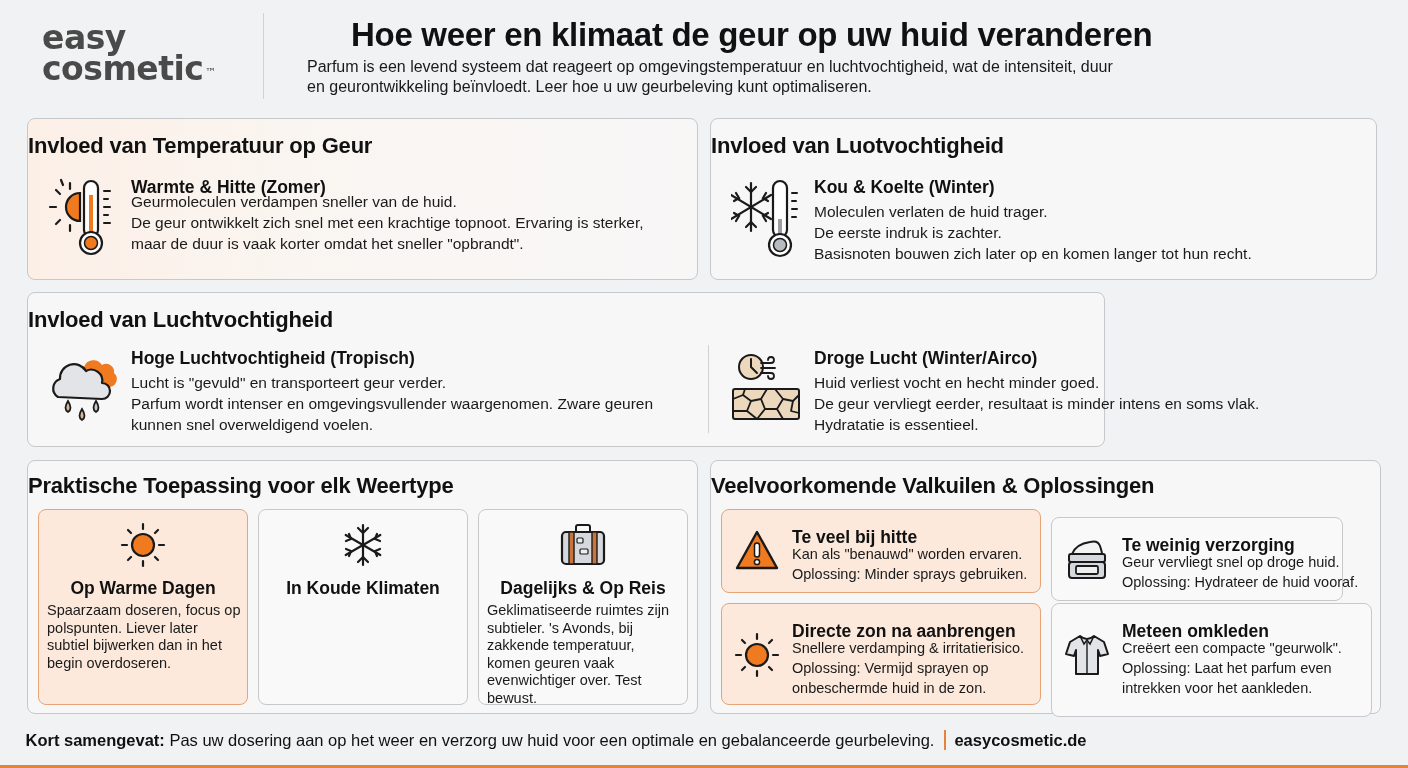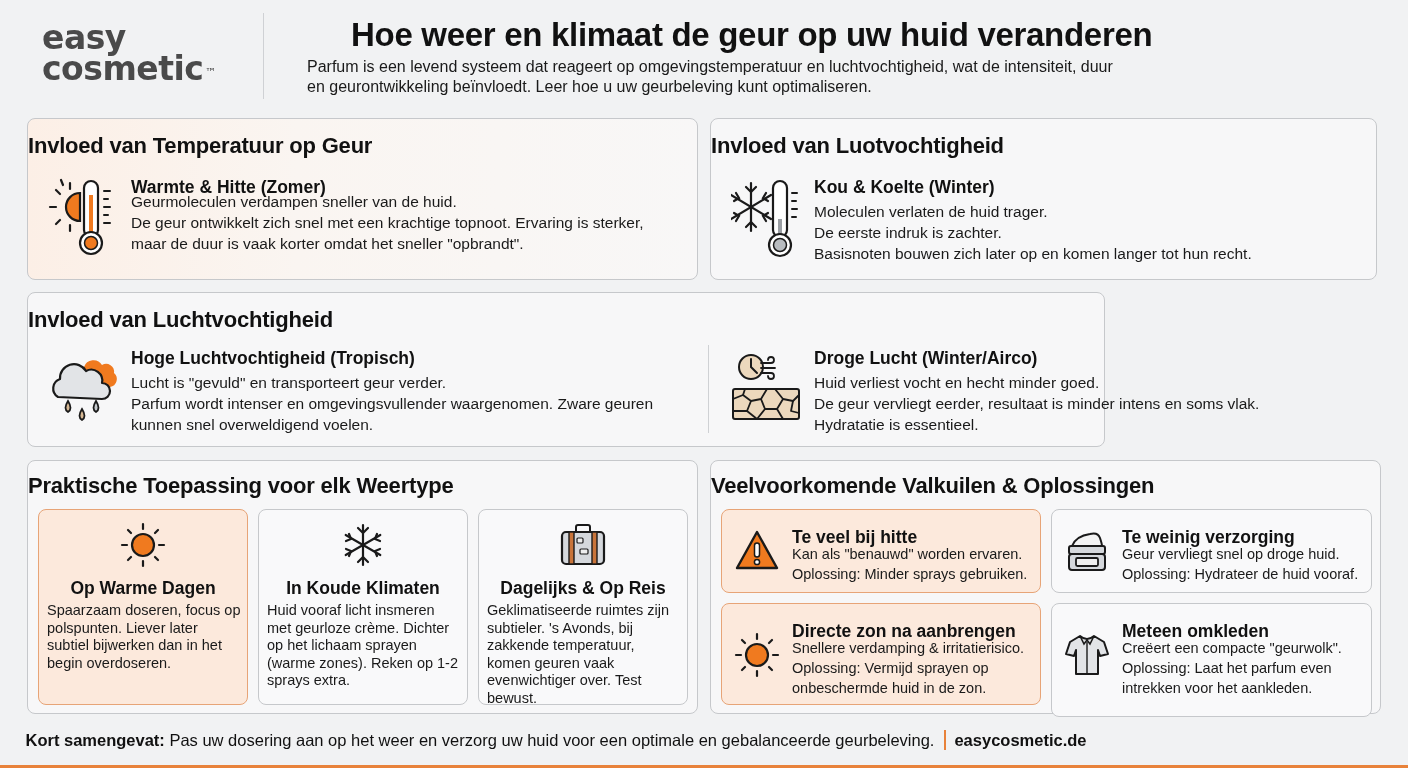--- a/index.html
+++ b/index.html
@@ -211,21 +211,20 @@
           <polyline points="18,6 23,11 28,6"></polyline>
             <polyline points="18,40 23,35 28,40"></polyline>
           <polyline points="6,19 11,17 9,12"></polyline>
             <polyline points="40,27 35,29 37,34"></polyline>
           <polyline points="6,27 11,29 9,34"></polyline>
             <polyline points="40,19 35,17 37,12"></polyline>
         </g>
       </svg>
     </div>
     <div class="card-title">In Koude Klimaten</div>
-    <div class="card-text">Huid vooraf licht insmeren met geurloze crème. Dichter op het lichaam sprayen (warme zones). Reken op 1-2 sprays extra.</div>
   </div>
 
   <div class="card" style="left:450px; top:48px; width:210px; height:196px;">
     <div class="card-icon">
       <svg width="50" height="46" viewBox="0 0 50 46">
         <rect x="18" y="3" width="14" height="8" rx="2" fill="none" stroke="#1a1a1a" stroke-width="2"></rect>
         <rect x="4" y="10" width="42" height="32" rx="4" fill="#d5d8dc" stroke="#1a1a1a" stroke-width="2.2"></rect>
         <rect x="11" y="10" width="5" height="32" fill="#c8743a" stroke="#1a1a1a" stroke-width="1.4"></rect>
         <rect x="34" y="10" width="5" height="32" fill="#c8743a" stroke="#1a1a1a" stroke-width="1.4"></rect>
         <rect x="19" y="16" width="6" height="5" rx="1" fill="#eee" stroke="#1a1a1a" stroke-width="1.2"></rect>
@@ -246,21 +245,21 @@
       <rect x="20.5" y="15" width="5" height="14" rx="2.5" fill="#fff" stroke="#1a1a1a" stroke-width="1.5"></rect>
       <circle cx="23" cy="34" r="2.6" fill="#fff" stroke="#1a1a1a" stroke-width="1.5"></circle>
     </svg>
     <div class="pit-title">Te veel bij hitte</div>
     <div class="pit-text">
       <div>Kan als "benauwd" worden ervaren.</div>
       <div>Oplossing: Minder sprays gebruiken.</div>
     </div>
   </div>
 
-  <div class="pit" style="left:340px; top:48px; width:321px; height:84px;">
+  <div class="pit" style="left:340px; top:56px; width:292px; height:84px;">
     <svg class="pit-icon" style="top:18px;" viewBox="0 0 46 46">
       <path d="M8 18 q4 -10 18 -12 q8 -2 10 4 q2 6 2 8 z" fill="#f3f3f3" stroke="#1a1a1a" stroke-width="2"></path>
       <rect x="5" y="18" width="36" height="8" rx="2" fill="#d5d8dc" stroke="#1a1a1a" stroke-width="2"></rect>
       <rect x="5" y="26" width="36" height="16" rx="3" fill="#d5d8dc" stroke="#1a1a1a" stroke-width="2"></rect>
       <rect x="12" y="30" width="22" height="8" rx="1.5" fill="#eee" stroke="#1a1a1a" stroke-width="1.8"></rect>
     </svg>
     <div class="pit-title">Te weinig verzorging</div>
     <div class="pit-text">
       <div>Geur vervliegt snel op droge huid.</div>
       <div>Oplossing: Hydrateer de huid vooraf.</div>

